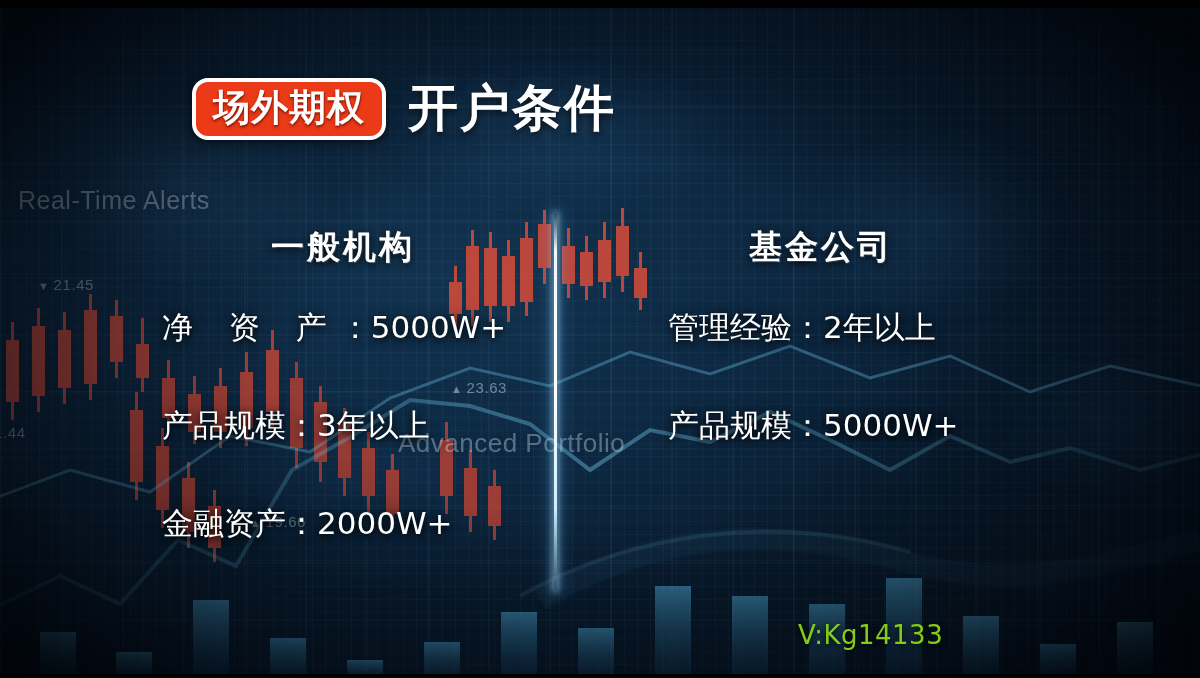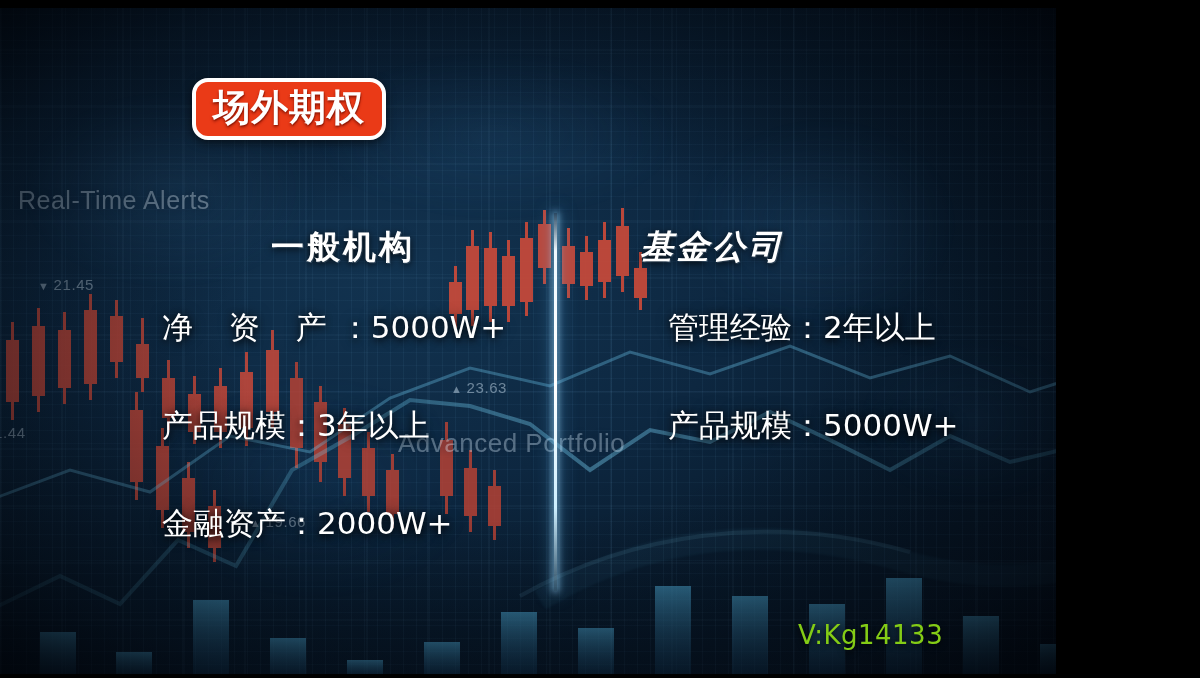--- a/index.html
+++ b/index.html
@@ -4,21 +4,21 @@
 <style>
   * { margin:0; padding:0; box-sizing:border-box; }
   html,body{ background:#000; }
   body{
     width:1200px; height:678px; overflow:hidden;
     font-family:"Liberation Sans","DejaVu Sans",sans-serif;
   }
 
   
   .stage{
-    position:relative; width:1056px; height:678px;
+    position:relative; width:1200px; height:678px;
     background:#050c18; overflow:hidden;
   }
   
   .letterbox-top{ position:absolute; left:0; top:0; width:1200px; height:8px; background:#000; z-index:60; }
   .letterbox-bot{ position:absolute; left:0; bottom:0; width:1200px; height:4px; background:#000; z-index:60; }
 
   
   .bg-base{
     position:absolute; inset:0;
     background:
@@ -113,21 +113,21 @@
   .col-left{ left:140px; width:400px; }
   .col-right{ left:640px; width:420px; }
 
   .col-head{
     font-size:33px; font-weight:bold; color:#ffffff; letter-spacing:3px;
     text-shadow:0 2px 7px rgba(0,0,0,.9), 1px 1px 0 rgba(150,180,210,.35);
     font-family:"DejaVu Sans","Liberation Sans",sans-serif;
     margin-bottom:0;
   }
   .col-left .col-head{ text-align:center; padding-left:6px; }
-  .col-right .col-head{ padding-right:58px;font-style:italic; }
+  .col-right .col-head{ text-align:center; padding-right:58px; }
 
   .rows{ margin-top:42px; }
   .row{
     font-size:31px; color:#ffffff; letter-spacing:0px;
     white-space:nowrap; line-height:1;
     text-shadow:0 2px 7px rgba(0,0,0,.92), 0 0 14px rgba(0,0,0,.6);
     font-family:"DejaVu Sans","Liberation Sans",sans-serif;
   }
   .row + .row{ margin-top:67px; }
   .col-left .row{ padding-left:22px; }
@@ -294,20 +294,21 @@
   <div class="tick tk4">
     <span class="arrow">▲</span><span>19.66</span>
   </div>
 
   <div class="vignette"></div>
 
   <div class="title-row">
     <div class="badge">
       <div class="badge-text">场外期权</div>
     </div>
+    <div class="title-main">开户条件</div>
   </div>
 
   <div class="divider"></div>
 
   <div class="cols">
 
     <div class="col col-left">
       <div class="col-head">一般机构</div>
       <div class="rows">
         <div class="row">

